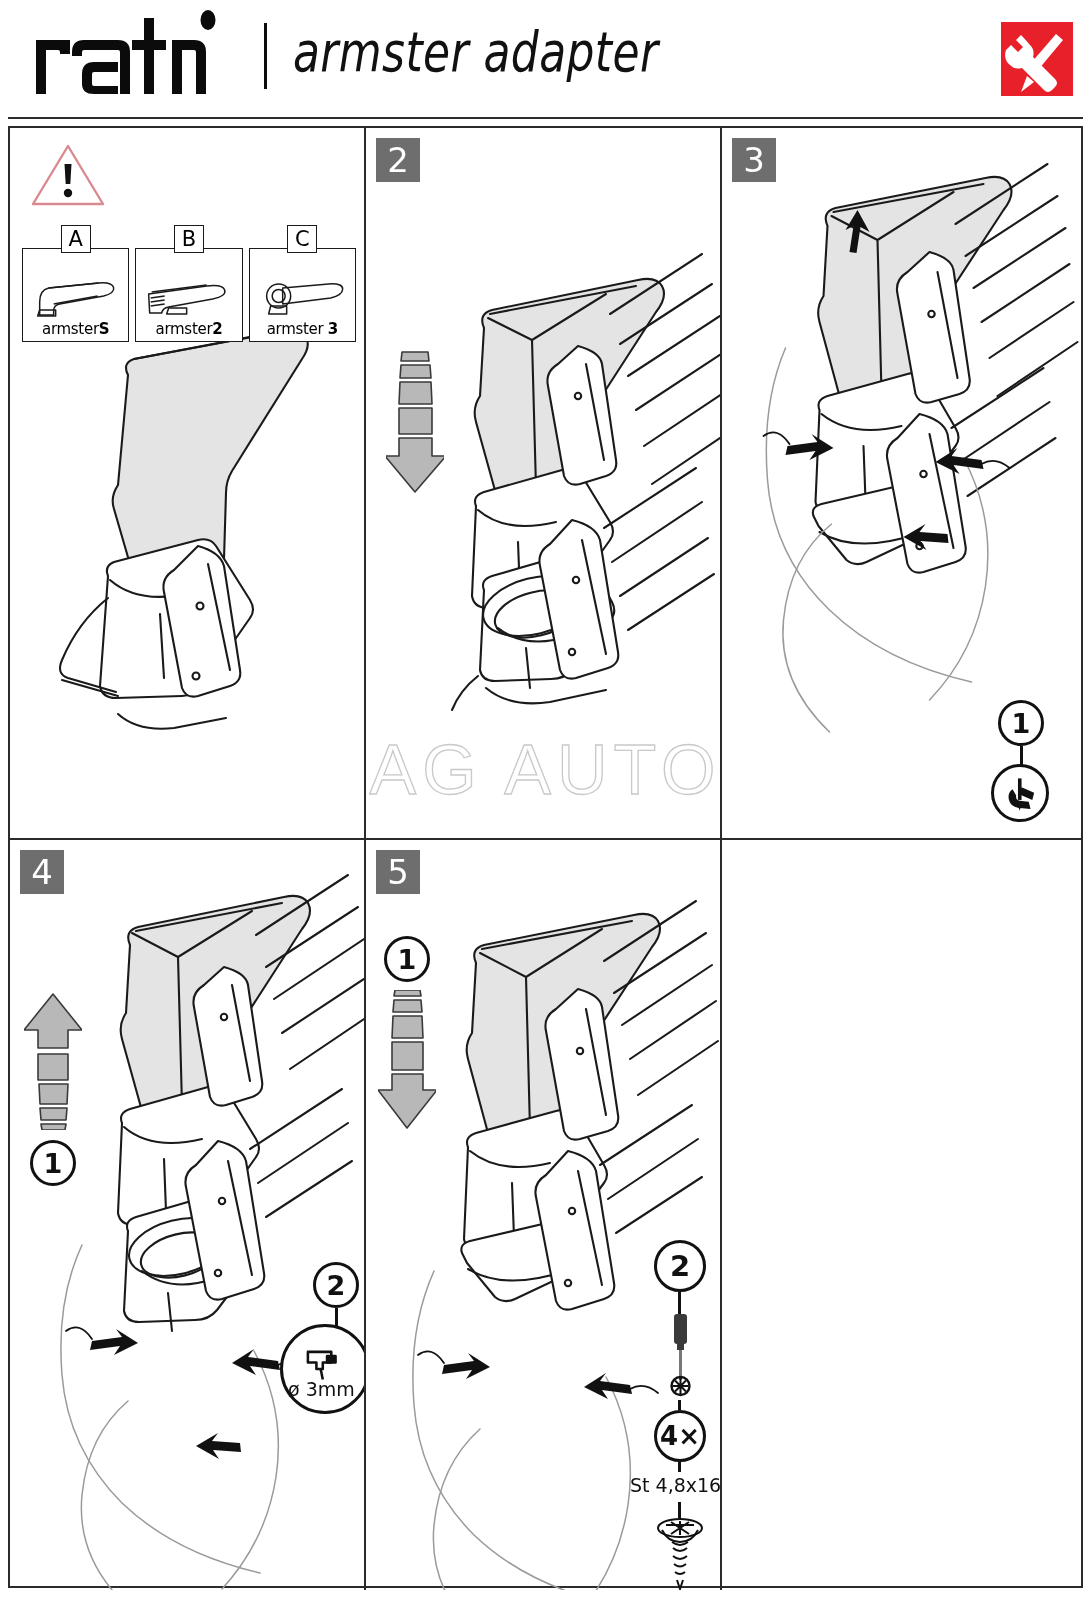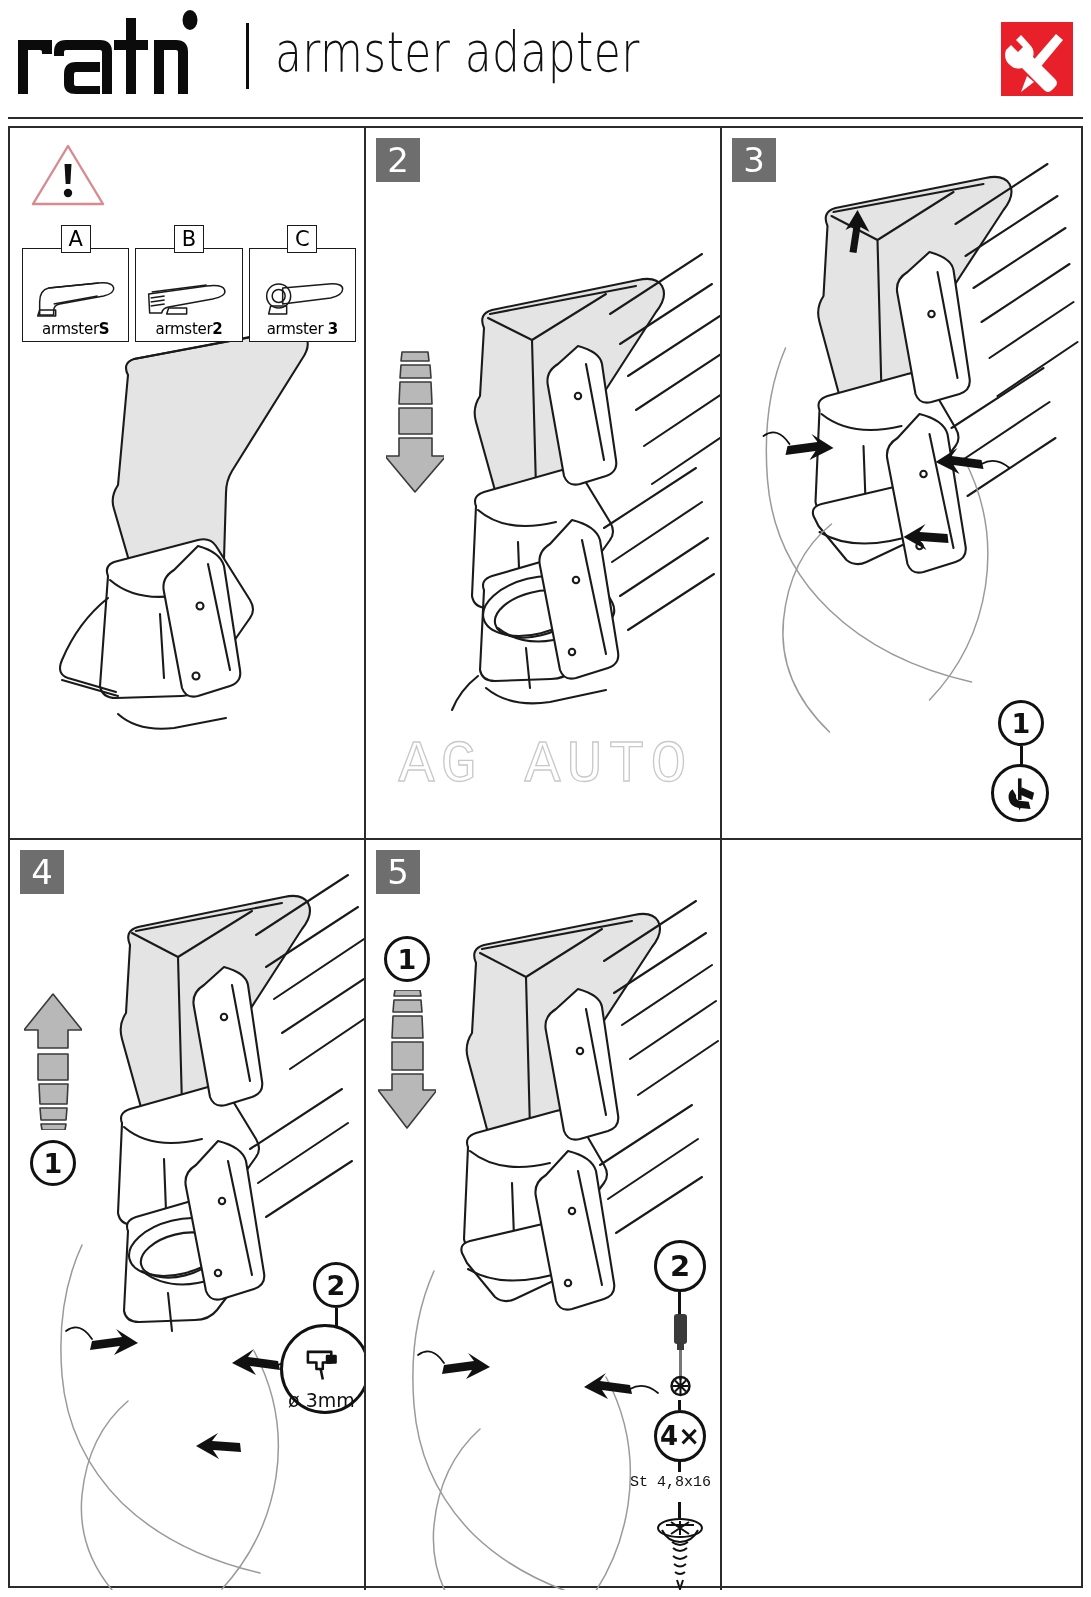--- a/index.html
+++ b/index.html
@@ -24,24 +24,25 @@
 
   
   #header {
     position: absolute;
     left: 0; top: 0;
     width: 1091px;
     height: 118px;
   }
   #logo-wrap {
     position: absolute;
-    left: 14px; top: 8px;
+    left: 32px; top: 8px;
     display: flex;
     align-items: center;
     height: 96px;
+    font-style: italic;
   }
   #logo-mark {
     width: 210px;
     height: 92px;
     display: block;
   }
   #logo-divider {
     width: 3px;
     height: 66px;
     background: #0b0b0b;
@@ -221,22 +222,22 @@
   
   .art { position: absolute; left:0; top:0; width:100%; height:100%; z-index: 2; }
   .art svg { display: block; width: 100%; height: 100%; }
 
   
   #watermark {
     position: absolute;
     left: 0; top: 735px;
     width: 1091px;
     text-align: center;
-    font-family: Liberation Mono, monospace;
-    font-size: 60px;
+    font-family: Liberation Sans, sans-serif;
+    font-size: 70px;
     letter-spacing: 6px;
     color: transparent;
     -webkit-text-stroke: 1.3px #c9c9c9;
     z-index: 9;
     pointer-events: none;
     user-select: none;
     line-height: 1;
   }
 
   .conn {
@@ -566,21 +567,21 @@
       <div class="conn" style="left:325px; top:468px; width:3px; height:18px;"></div>
       <div class="circ icon" style="left:270px; top:484px; width:90px; height:90px;">
         <svg viewBox="0 0 60 60">
           <g fill="none" stroke="#111" stroke-width="2.4" stroke-linejoin="round">
             <path d="M14 14 h22 v10 h-8 v6 h-6 v-6 h-8 z"></path>
             <path d="M32 18 h8 v6 h-8 z" fill="#111"></path>
             <path d="M26 30 l2 10"></path>
           </g>
         </svg>
       </div>
-      <div class="spec-text" style="left:278px; top:538px; font-size:19px;margin-top:11px;">ø 3mm</div>
+      <div class="spec-text" style="left:278px; top:538px; font-size:19px;">ø 3mm</div>
     </div>
 
     <div class="panel row2">
       <div class="step-badge" style="left:10px; top:10px;">5</div>
 
       <div class="circ n" style="left:18px; top:96px;">1</div>
       <div class="seg-arrow" style="left:12px; top:150px; width:58px; height:140px;">
         <svg viewBox="0 0 58 140">
           <g fill="#b8b8b8" stroke="#3a3a3a" stroke-width="1.6" stroke-linejoin="round">
             <path d="M17 0 h25 l1 6 h-27 z"></path>
@@ -647,21 +648,21 @@
             <rect x="21" y="38" width="3" height="30" fill="#777"></rect>
             <circle cx="22.5" cy="74" r="9" fill="none" stroke="#111" stroke-width="2.4"></circle>
             <path d="M22.5 66 v16 M14.5 74 h16 M17 68.5 l11 11 M28 68.5 l-11 11" stroke="#111" stroke-width="2"></path>
           </g>
         </svg>
       </div>
 
       <div class="conn" style="left:312px; top:560px; width:3px; height:10px;"></div>
       <div class="circ n" style="left:288px; top:570px; width:52px; height:52px; font-size:26px;">4×</div>
       <div class="conn" style="left:312px; top:622px; width:3px; height:10px;"></div>
-      <div class="spec-text" style="left:264px; top:634px; font-size:15px;font-family:Liberation Mono, monospace;">St 4,8x16</div>
+      <div class="spec-text" style="left:264px; top:634px; font-size:19px;">St 4,8x16</div>
       <div class="conn" style="left:312px; top:662px; width:3px; height:16px;"></div>
 
       <div style="position:absolute; left:288px; top:676px; width:52px; height:76px; z-index:8;">
         <svg viewBox="0 0 52 76">
           <g fill="none" stroke="#111" stroke-width="2">
             <ellipse cx="26" cy="12" rx="22" ry="9" fill="#ffffff"></ellipse>
             <path d="M12 9 h28 M26 5 v14 M17 6 l18 12 M35 6 l-18 12"></path>
             <path d="M8 14 q6 12 18 12 q12 0 18-12"></path>
             <path d="M18 26 q8 6 16 0"></path>
             <path d="M19 32 q7 6 14 0 M19 40 q7 6 14 0 M20 48 q6 5 12 0 M21 56 q5 4 10 0 M23 64 l3 9 l3 -9"></path>

